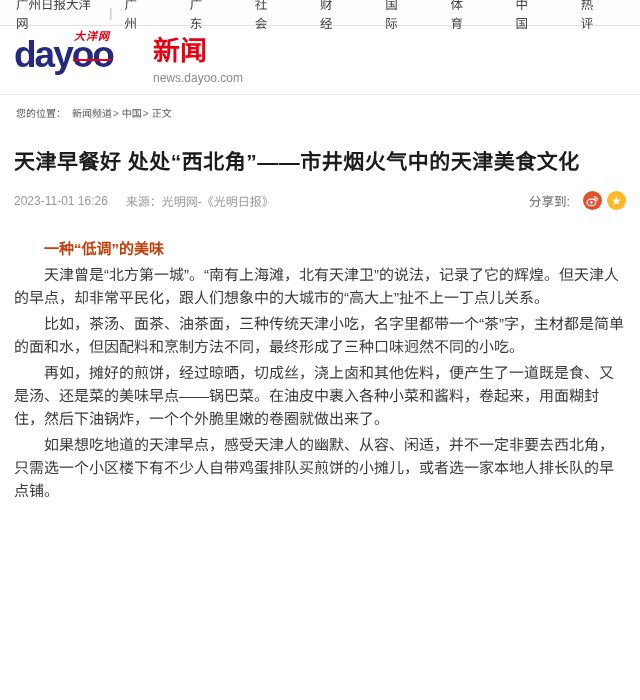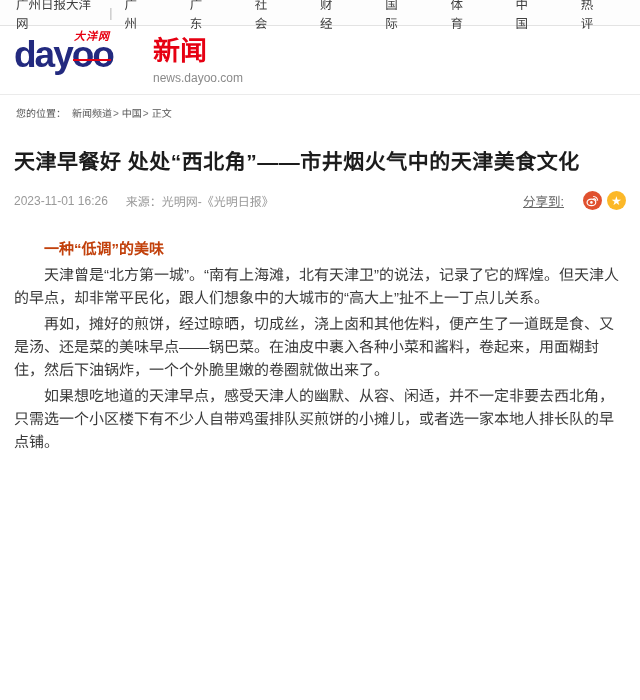--- a/index.html
+++ b/index.html
@@ -34,21 +34,21 @@
   .breadcrumb .bc-label{margin-right:6px;}
   .bc-item{cursor:pointer;}
   .bc-sep{color:#777;margin:0 3px 0 1px;}
   
   .article{padding:0 14px;}
   .title{font-size:21px;font-weight:bold;color:#1c1c1c;margin-top:20px;line-height:1.35;
     letter-spacing:0.5px;}
   .meta{display:flex;align-items:center;margin-top:15px;font-size:12px;color:var(--meta);}
   .meta .date{margin-right:18px;}
   .share{margin-left:auto;display:flex;align-items:center;}
-  .share-label{color:#666;margin-right:14px;font-size:12.5px;text-decoration:underline;}
+  .share-label{color:#666;margin-right:8px;font-size:12.5px;}
   .share-icon{width:19px;height:19px;border-radius:50%;display:inline-flex;
     align-items:center;justify-content:center;margin-left:5px;cursor:pointer;}
   .icon-weibo{background:var(--weibo);}
   .icon-qzone{background:var(--qzone);color:#fff;font-size:12px;line-height:1;}
   
   .body{margin-top:27px;font-size:15px;line-height:23px;color:var(--text);}
   .body p{ text-indent:2em;margin-bottom:3px;}
   .body h3{font-size:15px;font-weight:bold;color:#c2410c;text-indent:2em;margin-bottom:3px;}
 </style>
 </head>
@@ -104,16 +104,17 @@
       </span>
       <span class="share-icon icon-qzone">
         <span>★</span>
       </span>
     </span>
   </div>
 
   <div class="body">
       <h3>一种“低调”的美味</h3>
       <p>天津曾是“北方第一城”。“南有上海滩，北有天津卫”的说法，记录了它的辉煌。但天津人的早点，却非常平民化，跟人们想象中的大城市的“高大上”扯不上一丁点儿关系。</p>
+      <p>比如，茶汤、面茶、油茶面，三种传统天津小吃，名字里都带一个“茶”字，主材都是简单的面和水，但因配料和烹制方法不同，最终形成了三种口味迥然不同的小吃。</p>
       <p>再如，摊好的煎饼，经过晾晒，切成丝，浇上卤和其他佐料，便产生了一道既是食、又是汤、还是菜的美味早点——锅巴菜。在油皮中裹入各种小菜和酱料，卷起来，用面糊封住，然后下油锅炸，一个个外脆里嫩的卷圈就做出来了。</p>
       <p>如果想吃地道的天津早点，感受天津人的幽默、从容、闲适，并不一定非要去西北角，只需选一个小区楼下有不少人自带鸡蛋排队买煎饼的小摊儿，或者选一家本地人排长队的早点铺。</p>
     </div>
 </main>
 
 </body></html>

